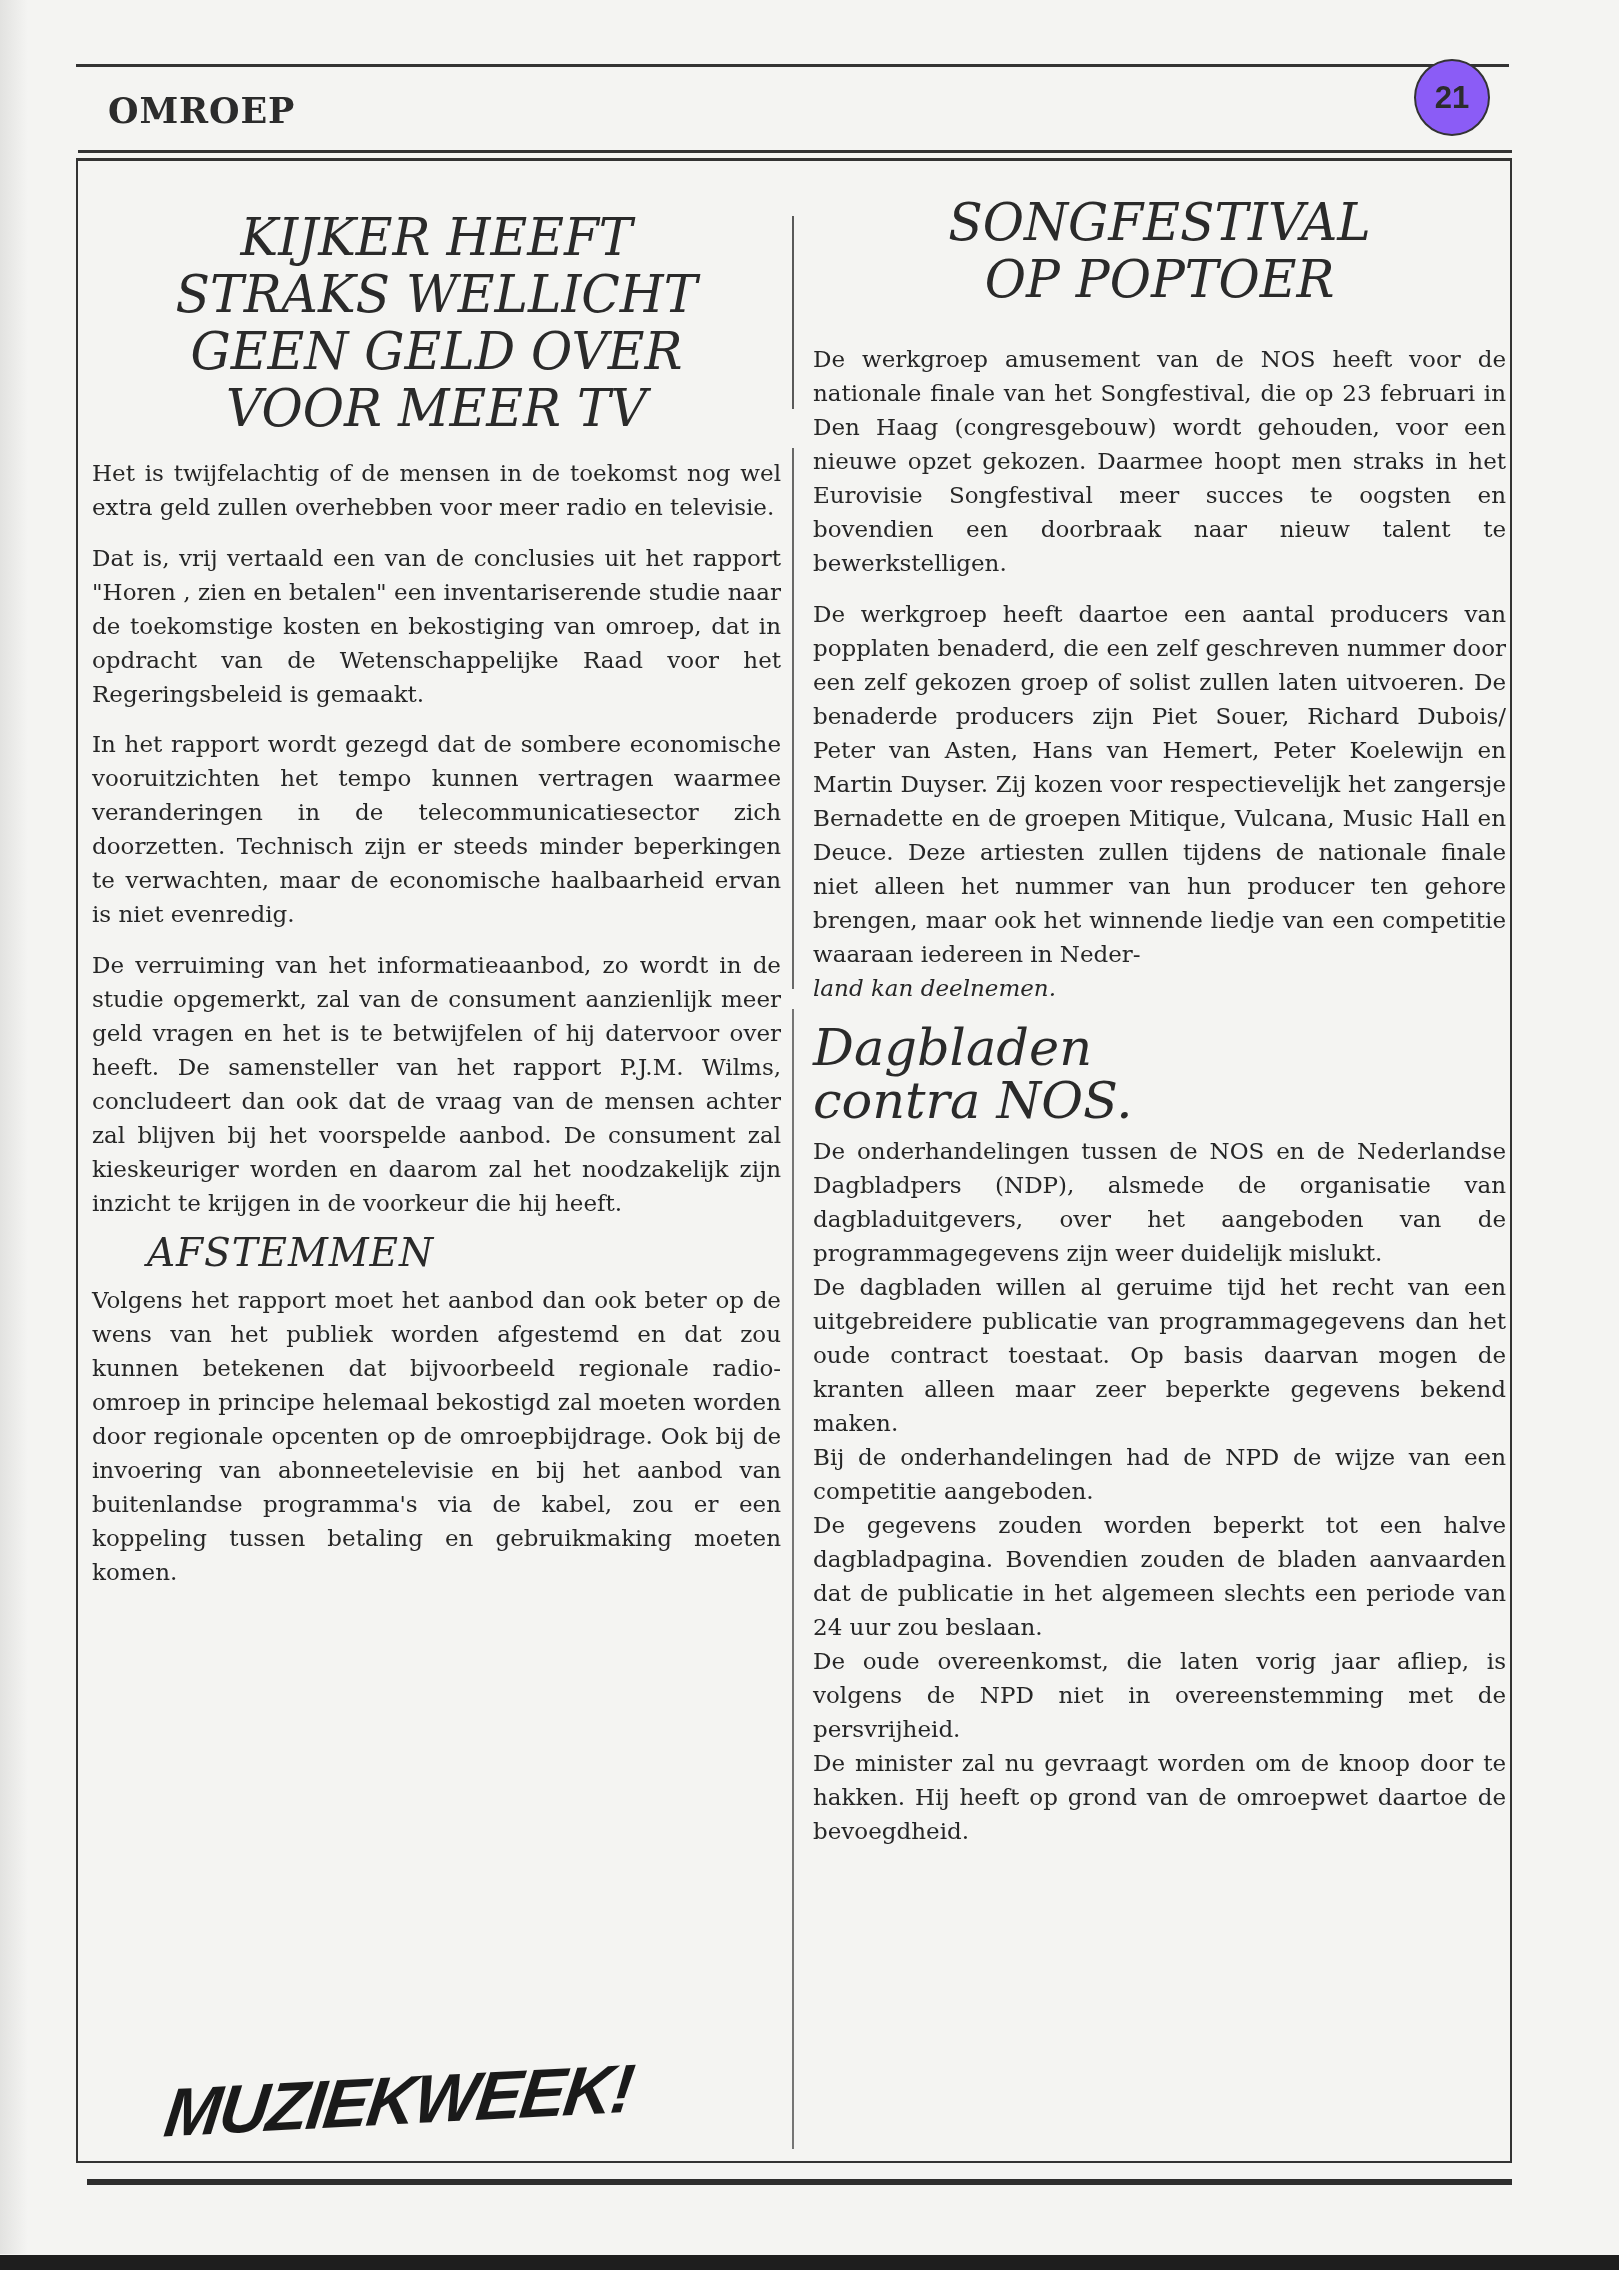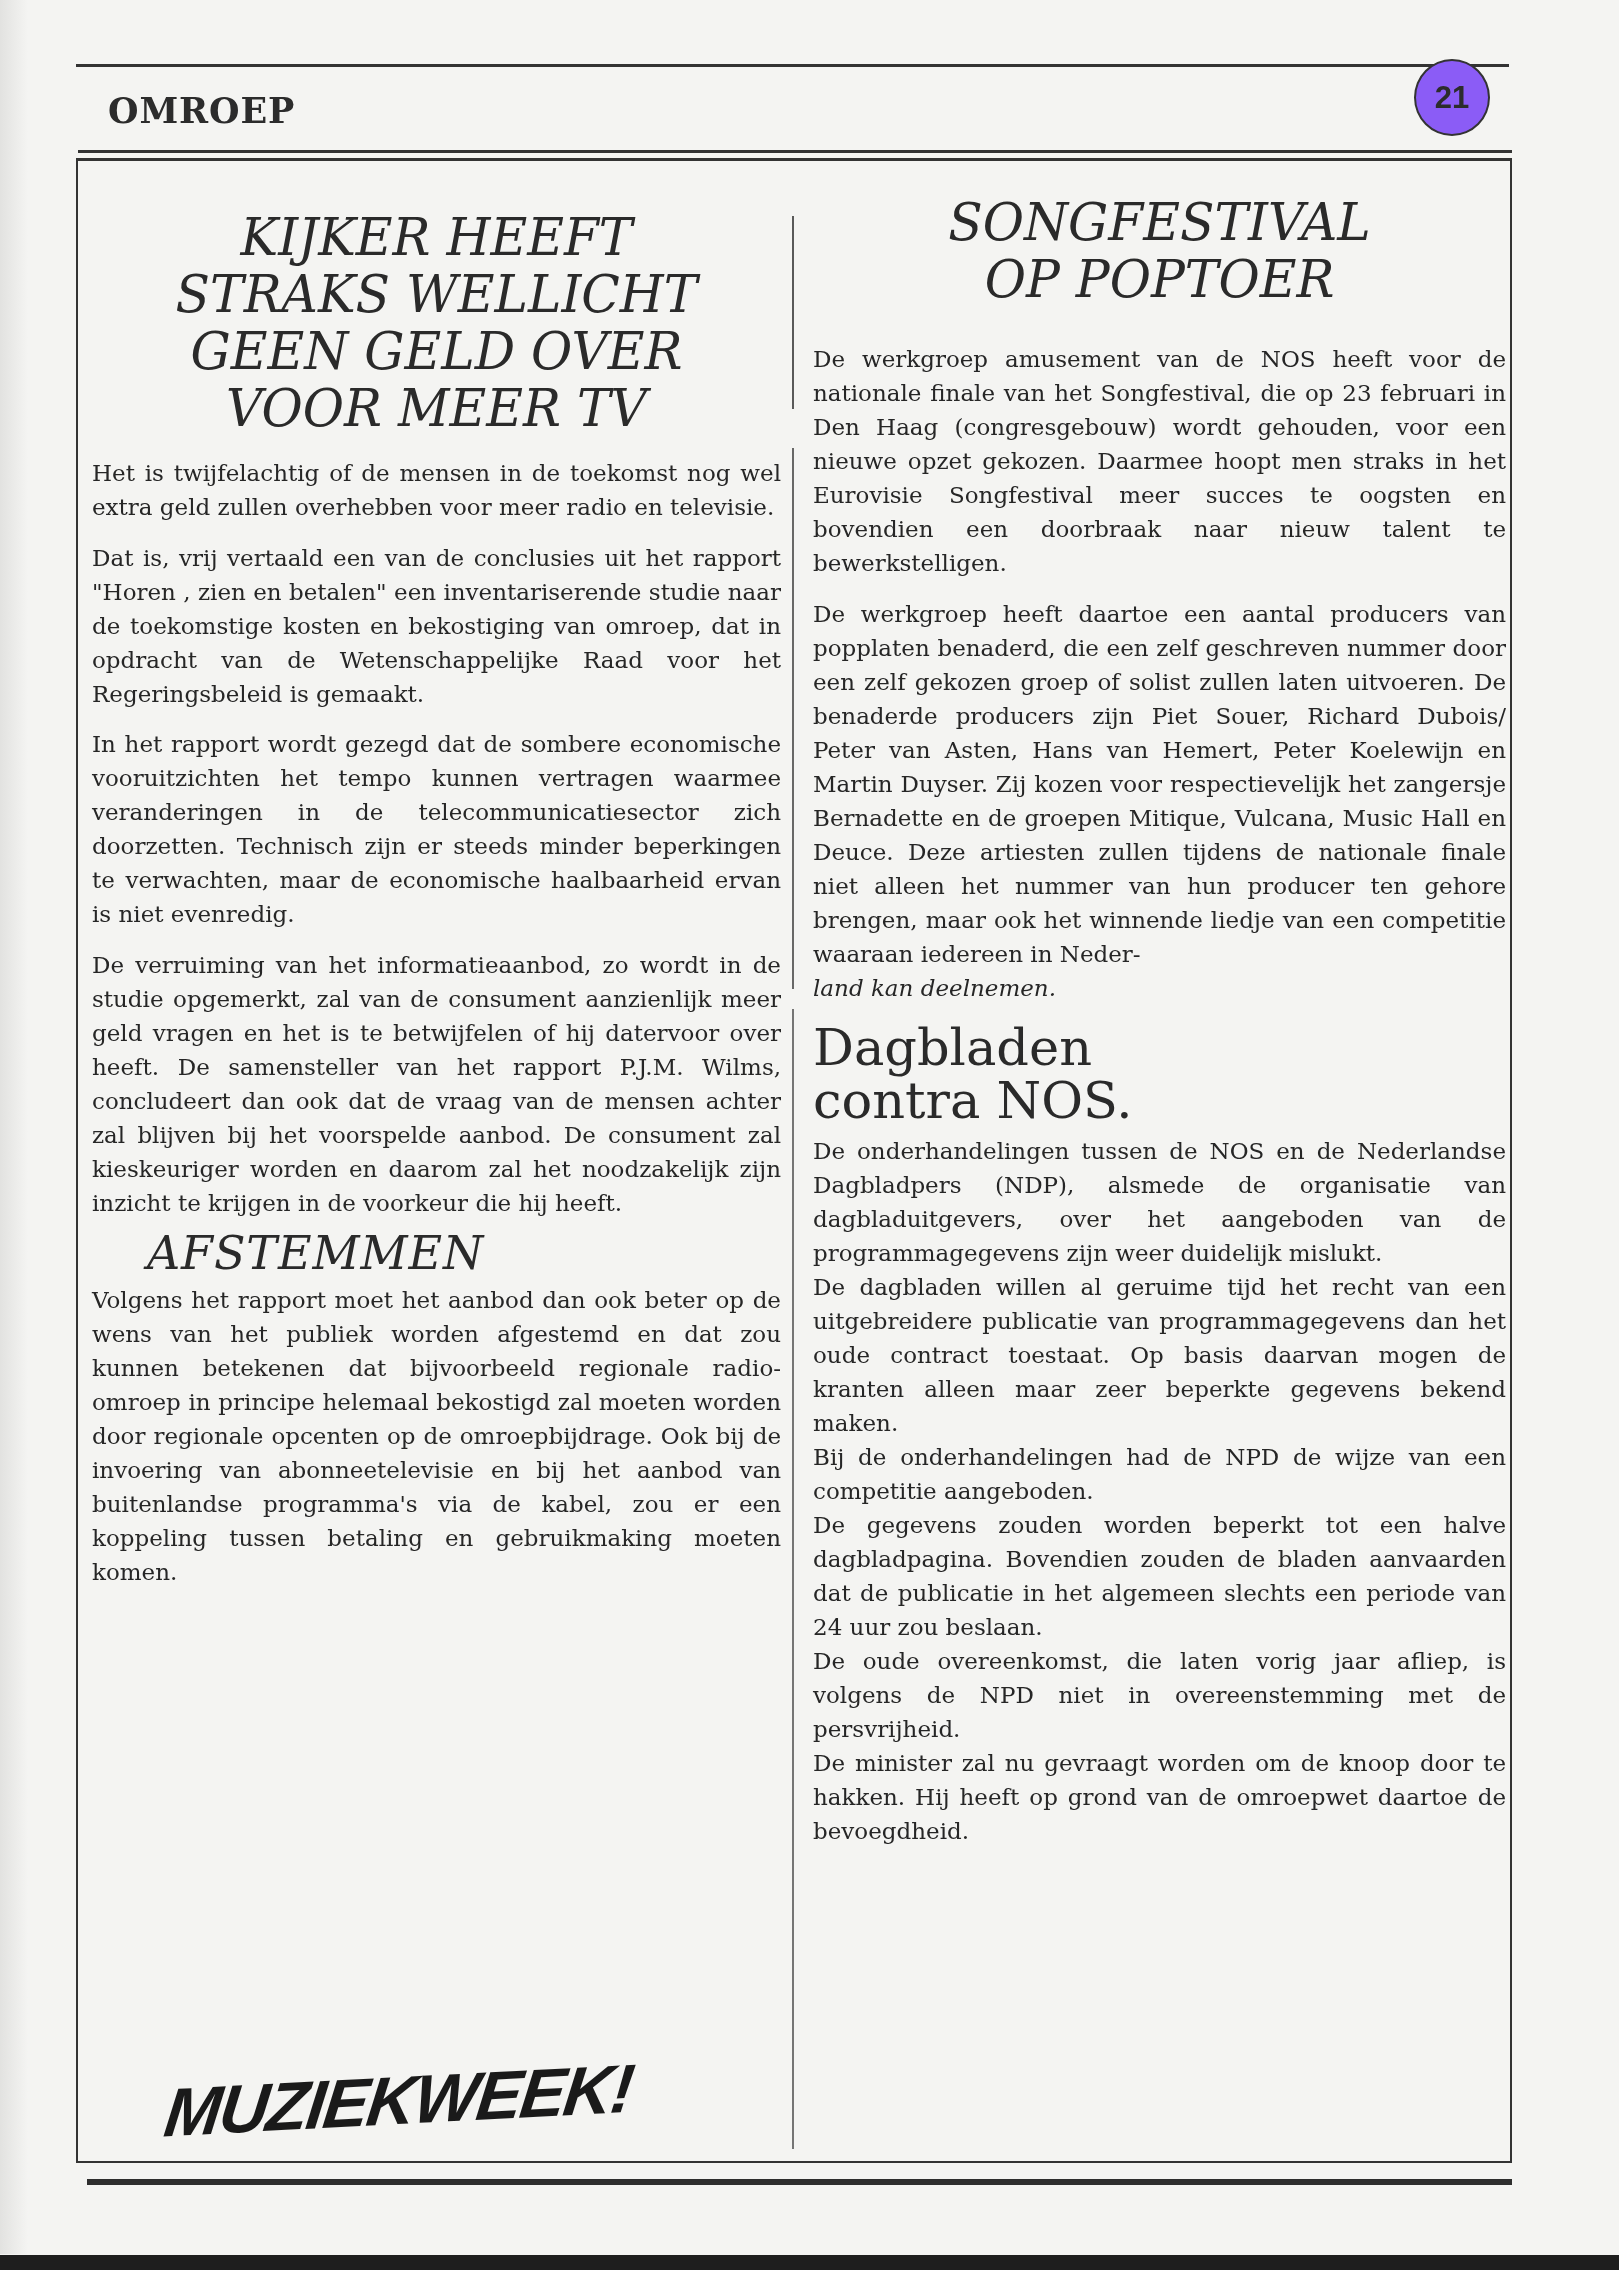--- a/index.html
+++ b/index.html
@@ -57,24 +57,24 @@
   .headline .hl-line { display: block; }
 
   .body-text {
     font-family: "DejaVu Serif", serif; font-size: 23px; line-height: 34px;
     text-align: justify; color: #262626; margin: 0;
   }
   .para { margin: 0 0 16.5px 0; }
   .para.tight { margin-bottom: 0; }
   .subhead {
     font-family: "DejaVu Serif", serif; font-style: italic;
-    font-size: 46px; margin: 13px 0 13px 55px; letter-spacing: 0.9px; color: #2a2a2a;
+    font-size: 39px; margin: 13px 0 13px 55px; letter-spacing: 0.9px; color: #2a2a2a;
   }
   .subhead-script {
-    font-family: "DejaVu Serif", serif; 
+    font-family: "DejaVu Serif", serif; font-style: italic;
     font-size: 51px; line-height: 53px; margin: 9.2px 0 7.3px 0; color: #2a2a2a;
   }
   .italic-tail { font-style: italic; }
 
   .muziekweek {
     position: absolute; left: 165px; top: 1974px; width: 588px; height: 184px;
   }
   .muziekweek-text {
     position: absolute; left: 0; top: 87px;
     font-family: "Liberation Sans", sans-serif; font-weight: bold; font-style: italic;

